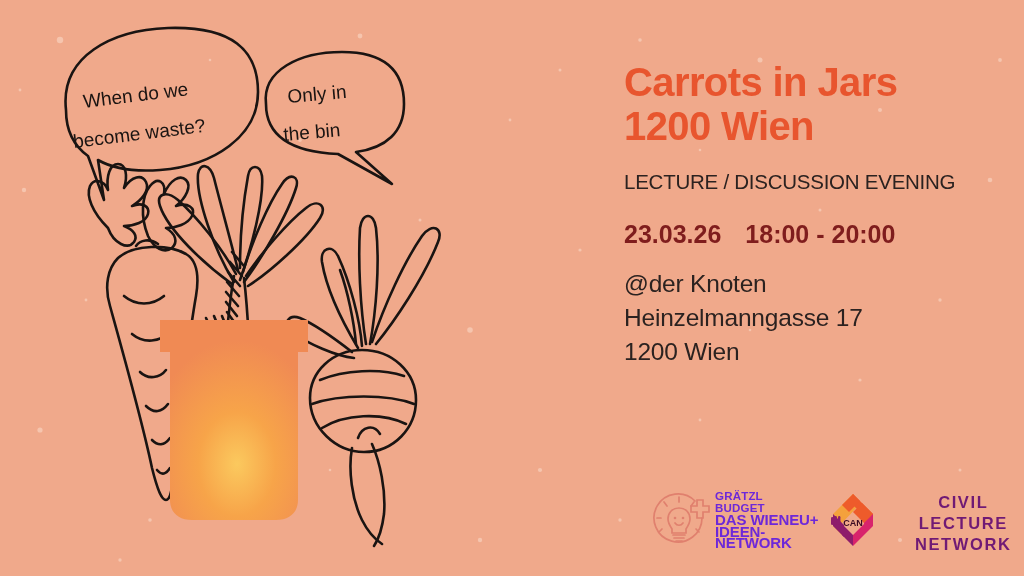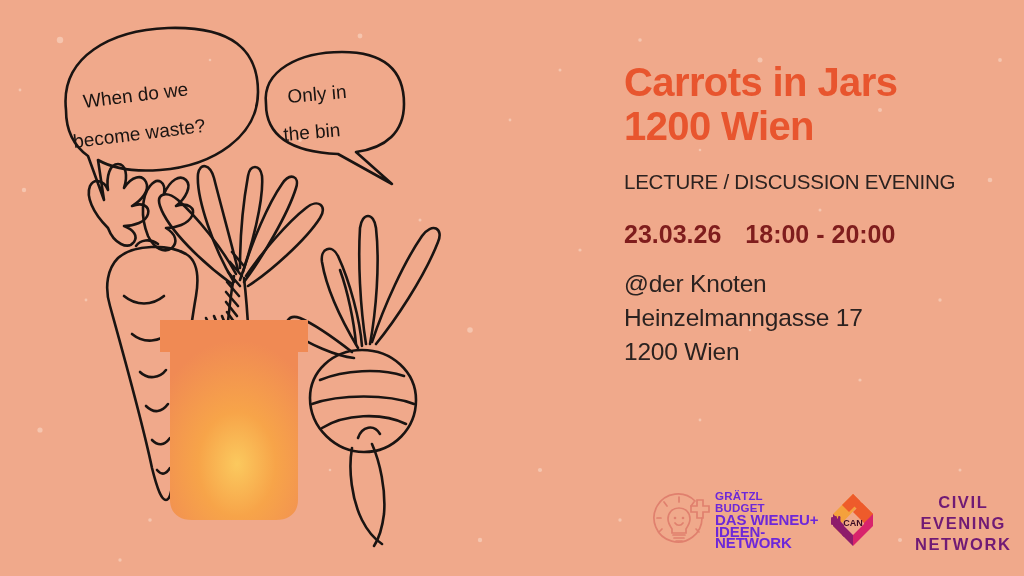--- a/index.html
+++ b/index.html
@@ -361,19 +361,19 @@
           <g fill="#8E1C6B">
             <rect x="11" y="27" width="2.4" height="8" rx="1.2"></rect>
             <rect x="14.5" y="26" width="2.4" height="9" rx="1.2"></rect>
             <rect x="18" y="26" width="2.4" height="9" rx="1.2"></rect>
           </g>
         </g>
         <text x="33" y="36" text-anchor="middle" fill="#3A0B22" font-family="Liberation Sans, sans-serif" font-size="9" font-weight="bold">CAN</text>
       </svg>
       <div class="can-words">
         <div>CIVIL</div>
-        <div>EVENING</div>
+        <div>LECTURE</div>
         <div>NETWORK</div>
       </div>
     </div>
   </div>
 
 </div>
 
 </body></html>

